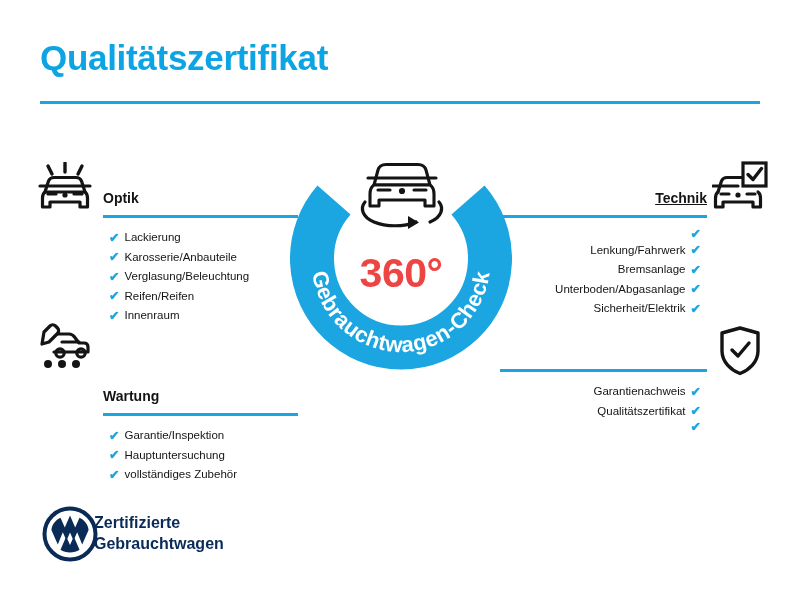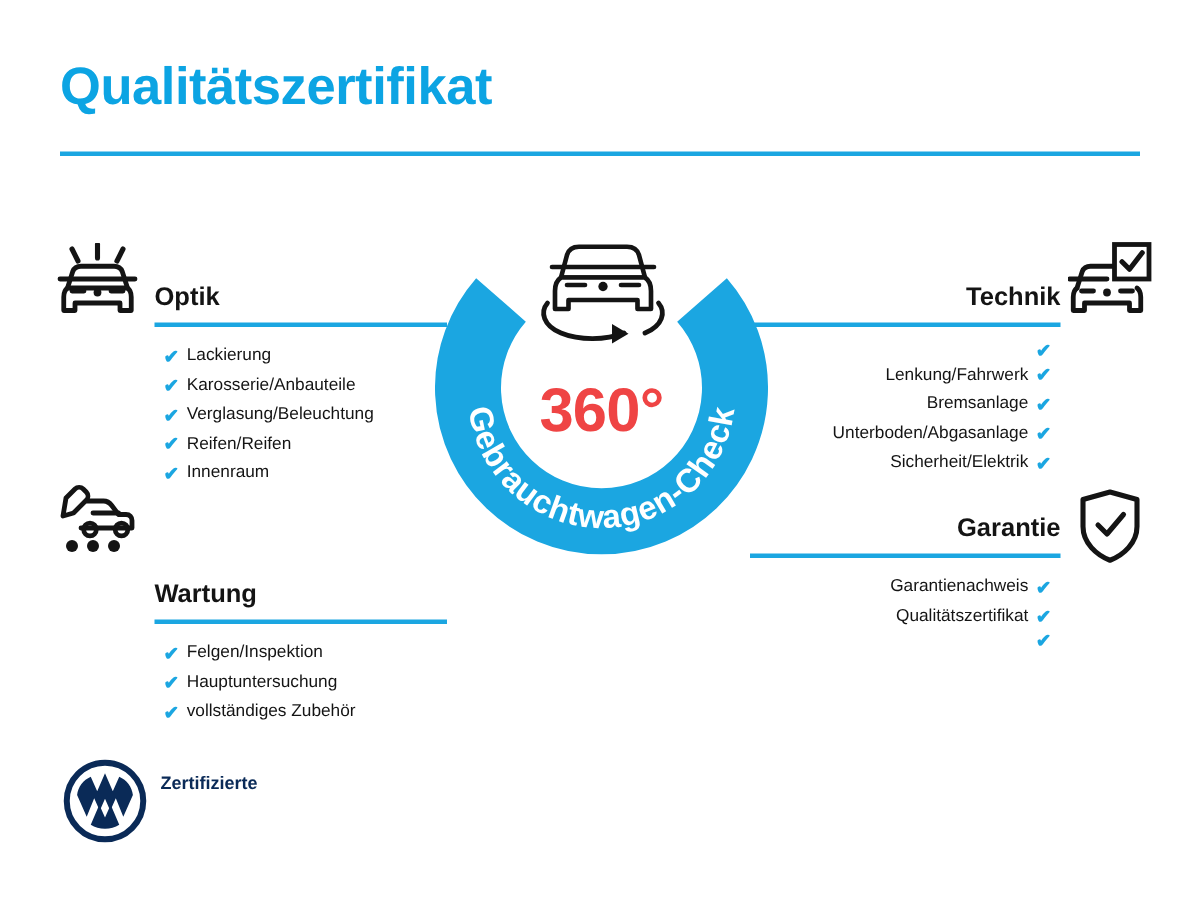--- a/index.html
+++ b/index.html
@@ -32,21 +32,21 @@
     background: #1BA6E1;
   }
 
   
   .section { position: absolute; }
   .sec-head {
     position: relative;
     height: 32px;
   }
   .sec-title {
-    font-size: 17px;
+    font-size: 14px;
     font-weight: bold;
     color: #141414;
     line-height: 24px;
     white-space: nowrap;
   }
   .sec-rule {
     position: absolute;
     left: 0; right: 0; bottom: 0;
     height: 3px;
     background: #1BA6E1;
@@ -66,21 +66,21 @@
     font-size: 12.5px;
     font-weight: bold;
     line-height: 1;
   }
 
   
   .section.left .sec-title { text-align: left; }
   .section.left .sec-list li { justify-content: flex-start; padding-left: 6px; }
 
   
-  .section.right .sec-title { text-align: right; }
+  .section.right .sec-title { text-align: right; text-decoration: underline; }
   .section.right .sec-list li { justify-content: flex-end; padding-right: 6px; }
 
   
   #sec-optik    { left: 103px; top: 186px; width: 195px; }
   #sec-wartung  { left: 103px; top: 340px; width: 195px; margin-top: 44px; }
   #sec-technik  { left: 500px; top: 186px; width: 207px; }
   #sec-garantie { left: 500px; top: 340px; width: 207px; }
 
   
   .sec-icon { position: absolute; }
@@ -113,22 +113,22 @@
   #badge-car {
     position: absolute;
     left: 62px; top: 2px;
     width: 100px; height: 78px;
   }
 
   
   #vw-logo { position: absolute; left: 42px; top: 506px; }
   #vw-text {
     position: absolute;
-    left: 107px; top: 512px;
-    font-size: 12px;
+    left: 94px; top: 512px;
+    font-size: 16px;
     font-weight: bold;
     color: #0A2A57;
     line-height: 21px;
     white-space: nowrap;
   }
 </style>
 </head>
 <body>
 
 <div id="page">
@@ -256,21 +256,21 @@
   </div>
 
   <div class="section left" id="sec-wartung">
     <div class="sec-head">
       <div class="sec-title">Wartung</div>
       <div class="sec-rule"></div>
     </div>
     <ul class="sec-list">
       <li>
           <span class="chk">✔</span>
-          <span>Felgen/Inspektion</span>
+          <span>Garantie/Inspektion</span>
         </li>
       <li>
           <span class="chk">✔</span>
           <span>Hauptuntersuchung</span>
         </li>
       <li>
           <span class="chk">✔</span>
           <span>vollständiges Zubehör</span>
         </li>
     </ul>
@@ -299,21 +299,20 @@
         </li>
       <li>
           <span>Sicherheit/Elektrik</span>
           <span class="chk">✔</span>
         </li>
     </ul>
   </div>
 
   <div class="section right" id="sec-garantie">
     <div class="sec-head">
-      <div class="sec-title">Garantie</div>
       <div class="sec-rule"></div>
     </div>
     <ul class="sec-list">
       <li>
           <span>Garantienachweis</span>
           <span class="chk">✔</span>
         </li>
       <li>
           <span>Qualitätszertifikat</span>
           <span class="chk">✔</span>
@@ -340,15 +339,16 @@
                L15.8 38.5
                L9.4 24
                C10 18.6 13.5 14 18.5 11.8
                L22.8 21.5
                Z" fill="#0A2A57"></path>
       <path d="M28 46.5 C24.5 46.5 21.2 45.5 18.5 43.8 L24.2 30.5 L28 39 L31.8 30.5 L37.5 43.8 C34.8 45.5 31.5 46.5 28 46.5 Z" fill="#0A2A57"></path>
     </svg>
   </div>
   <div id="vw-text">
     <div>Zertifizierte</div>
+    <div>Gebrauchtwagen</div>
   </div>
 
 </div>
 
 </body></html>

